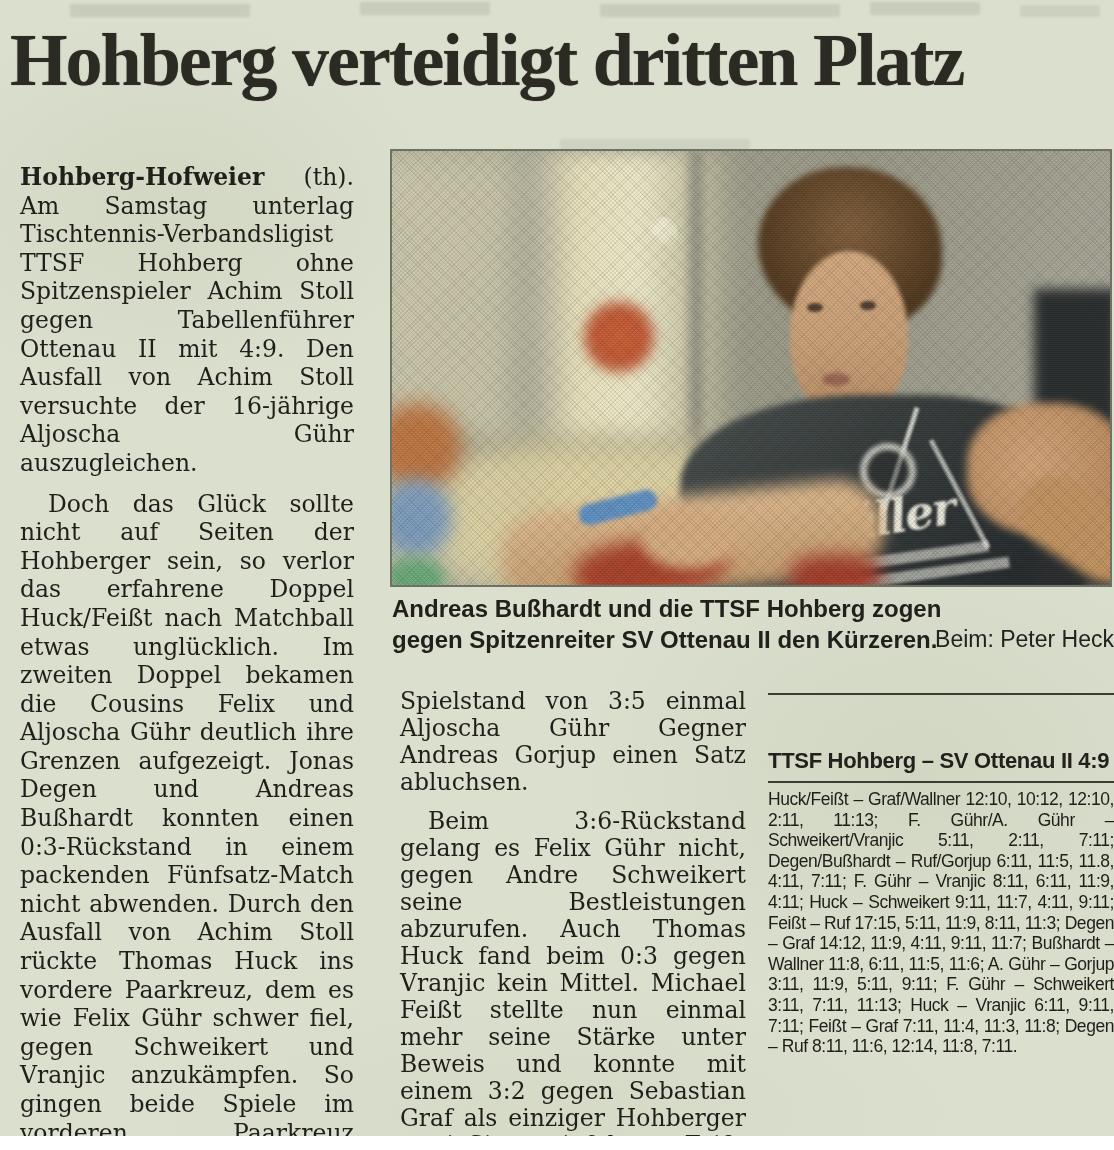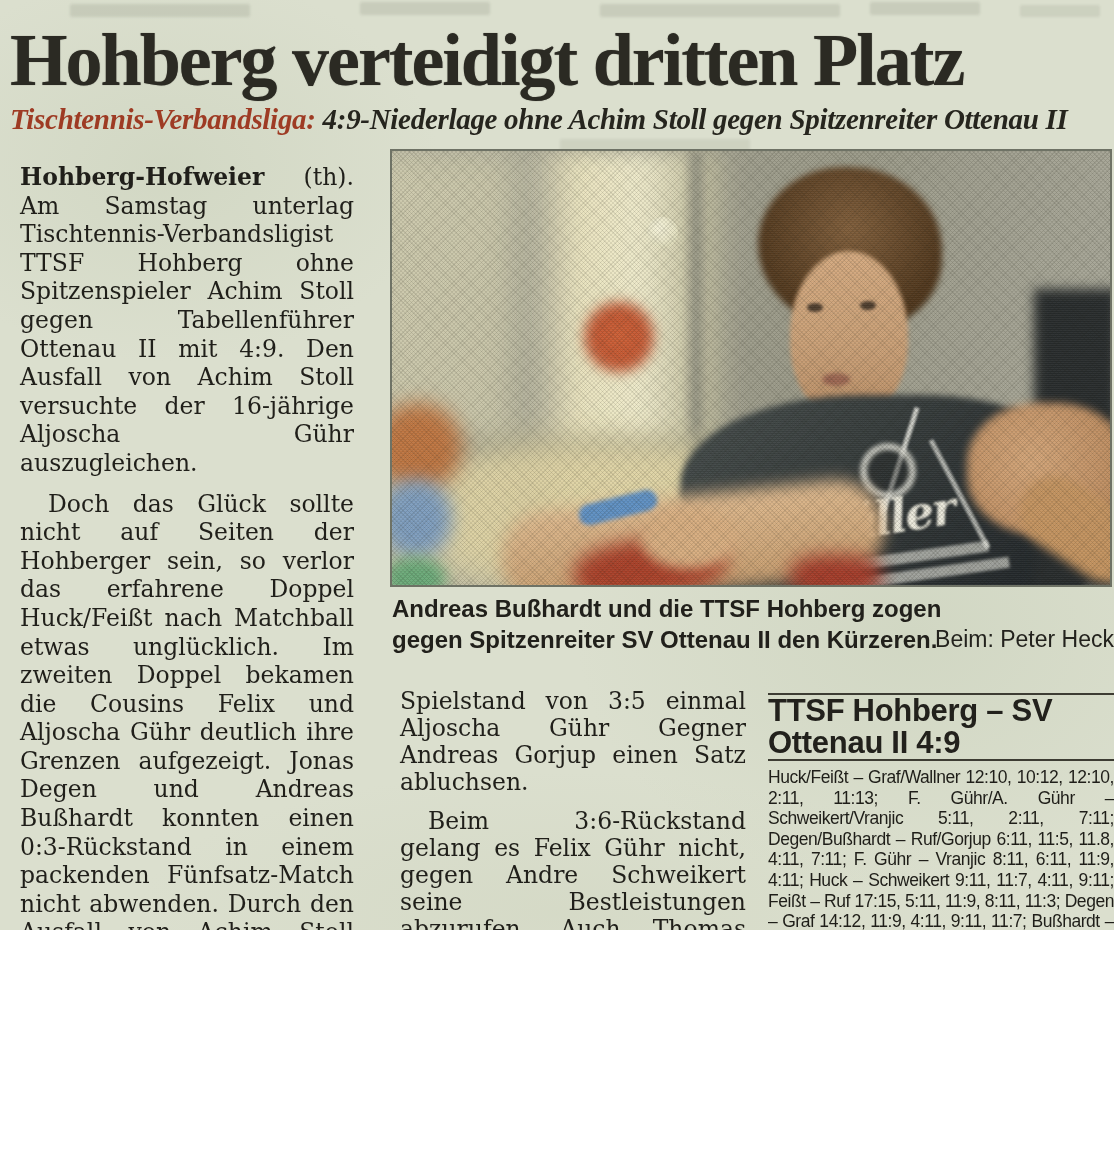--- a/index.html
+++ b/index.html
@@ -1,17 +1,17 @@
 <!DOCTYPE html>
 <html lang="de"><head>
 <meta charset="utf-8">
 <style>
   html,body{margin:0;padding:0;}
   .paper{
-    position:relative; width:1114px; height:930px; overflow:hidden;
+    position:relative; width:1114px; height:1136px; overflow:hidden;
     background-color:#dbdfce;
     background-image:
       radial-gradient(ellipse 420px 300px at 15% 18%, rgba(196,204,180,.40), transparent 65%),
       radial-gradient(ellipse 520px 400px at 82% 68%, rgba(188,198,172,.32), transparent 65%),
       radial-gradient(ellipse 340px 280px at 55% 42%, rgba(214,218,196,.45), transparent 60%),
       radial-gradient(ellipse 600px 200px at 50% 98%, rgba(200,206,182,.30), transparent 70%);
     font-family:"DejaVu Serif", serif;
     color:#201f1a;
   }
   
@@ -107,45 +107,42 @@
     font-family:"Liberation Sans", sans-serif; font-weight:700;
     font-size:24px; line-height:31px; color:#21201b; text-align:left;
   }
   .caption .cap-text{display:block; width:600px;}
   .caption .credit{position:absolute; right:0; bottom:2px; font-weight:400; font-size:23px; color:#23221d;}
 
   
   .results{margin-top:17px; border-top:2px solid #3d3c33;}
   .results-title{
     font-family:"Liberation Sans", sans-serif; font-weight:700;
-    font-size:31px; line-height:32px; color:#22211c; text-align:left;
-    border-bottom:2px solid #3d3c33; letter-spacing:-0.3px;
+    font-size:22px; line-height:40px; color:#22211c; text-align:left;
+    border-bottom:2px solid #3d3c33; letter-spacing:-0.3px;margin-top:46px;
   }
   .results-body{
     font-family:"Liberation Sans", sans-serif; font-size:17.5px;
     line-height:20.6px; letter-spacing:-0.45px; text-align:justify;
     padding-top:6px; color:#1f1e19;
   }
 </style>
 </head>
 <body>
 
 <div class="paper">
 
   <div class="ghost" style="left:70px; top:4px; width:180px; height:13px;"></div>
   <div class="ghost" style="left:360px; top:2px; width:130px; height:13px;"></div>
   <div class="ghost" style="left:600px; top:4px; width:240px; height:13px;"></div>
   <div class="ghost" style="left:870px; top:2px; width:110px; height:13px;"></div>
   <div class="ghost" style="left:1020px; top:5px; width:80px; height:12px; opacity:.8;"></div>
   <div class="ghost" style="left:560px; top:139px; width:190px; height:12px; opacity:.7;"></div>
 
   <div class="headline">Hohberg verteidigt dritten Platz</div>
-  <div class="kicker">
-    <span class="topic">Tischtennis-Verbandsliga:</span><span class="rest"> 4:9-Niederlage ohne Achim Stoll gegen Spitzenreiter Ottenau II</span>
-  </div>
 
   <div class="col col1">
     <p><span class="lead-in">Hohberg-Hofweier</span><span> (th). Am Samstag unterlag Tischtennis-Verbandsligist TTSF Hohberg ohne Spitzenspieler Achim Stoll gegen Tabellenführer Ottenau II mit 4:9. Den Ausfall von Achim Stoll versuchte der 16-jährige Aljoscha Gühr auszugleichen.</span></p>
     <p class="indent">Doch das Glück sollte nicht auf Seiten der Hohberger sein, so verlor das erfahrene Doppel Huck/Feißt nach Matchball etwas unglücklich. Im zweiten Doppel bekamen die Cousins Felix und Aljoscha Gühr deutlich ihre Grenzen aufgezeigt. Jonas Degen und Andreas Bußhardt konnten einen 0:3-Rückstand in einem packenden Fünfsatz-Match nicht abwenden. Durch den Ausfall von Achim Stoll rückte Thomas Huck ins vordere Paarkreuz, dem es wie Felix Gühr schwer fiel, gegen Schweikert und Vranjic anzukämpfen. So gingen beide Spiele im vorderen Paarkreuz verloren. Die Zuschauer erhofften sich von Feißts Sieg eine Wende.</p>
     <p class="indent">Danach konnte Degen seinen Gegner mit seinem beidseitigen Angriffsspiel in die Schranken weisen. Auch Andreas Bußhardt bezwang Klaus-Peter Wallner mit 3:1. Beim</p>
   </div>
 
   <div class="photo">
     <div class="ph-window"></div>
     <div class="ph-window2"></div>

